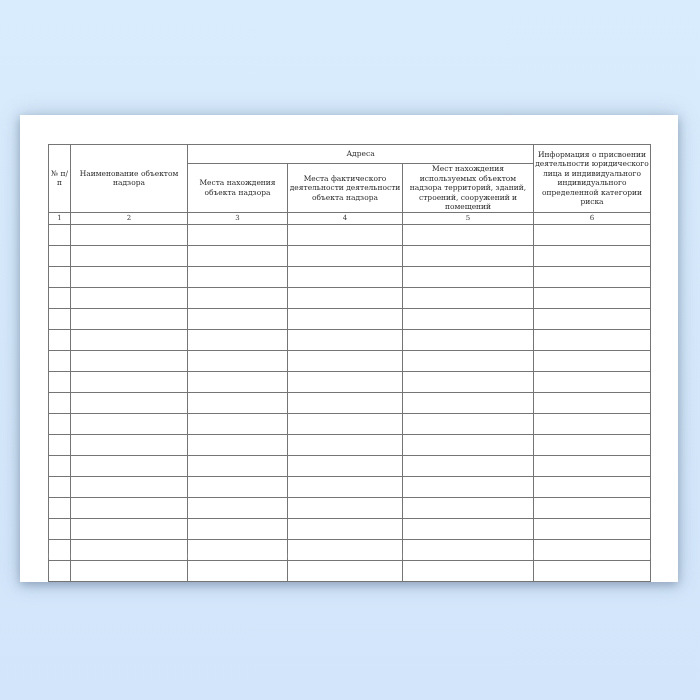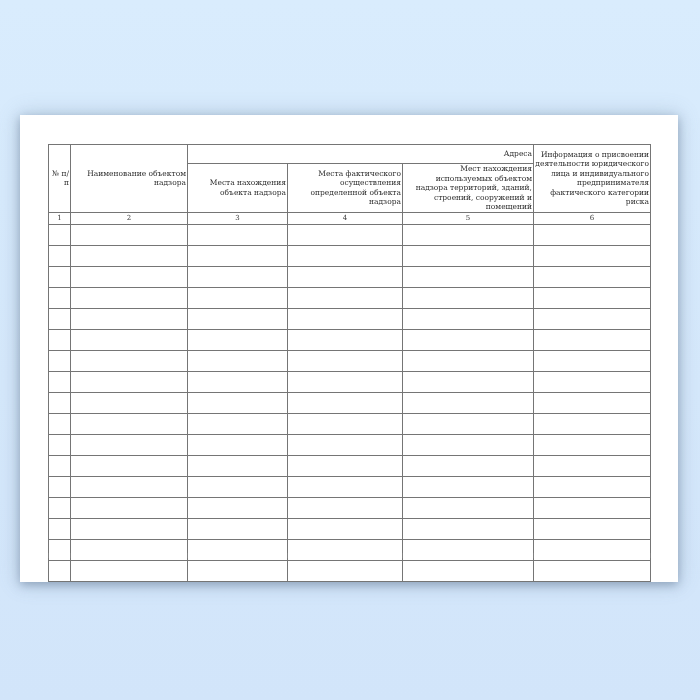--- a/index.html
+++ b/index.html
@@ -18,21 +18,21 @@
     border-collapse:collapse;table-layout:fixed;width:602px;
     border:1px solid #5a5a5a;
   }
   table.registry th, table.registry td{
     border:1px solid #757575;padding:0 1px;font-weight:normal;
     color:#2e2e2e;overflow:hidden;
   }
   tr.hdr-top{height:19px;}
   tr.hdr-sub{height:39px;}
   th.hdr{
-    font-size:7.5px;line-height:9.5px;text-align:right;vertical-align:middle;
+    font-size:7.5px;line-height:9.5px;text-align:center;vertical-align:middle;
     font-weight:normal;
   }
   th.col-no{white-space:normal;}
   tr.num-row td{
     height:11px;font-size:7px;line-height:9px;text-align:center;
     vertical-align:middle;color:#3a3a3a;
   }
   tr.body-row td{height:20px;}
   .stubs{position:absolute;left:28px;top:438px;width:603px;height:6px;}
   .stub{position:absolute;top:0;width:1px;height:5px;background:#7e7e7e;}
@@ -50,25 +50,25 @@
             <col style="width:100px">
           <col style="width:115px">
             <col style="width:131px">
             <col style="width:117px">
         </colgroup>
         <tbody>
           <tr class="hdr-top">
             <th class="hdr col-no" rowspan="2">№ п/п</th>
             <th class="hdr" rowspan="2">Наименование объектом надзора</th>
             <th class="hdr" colspan="3">Адреса</th>
-            <th class="hdr" rowspan="2">Информация о присвоении деятельности юридического лица и индивидуального предпринимателя фактического категории риска</th>
+            <th class="hdr" rowspan="2">Информация о присвоении деятельности юридического лица и индивидуального индивидуального определенной категории риска</th>
           </tr>
           <tr class="hdr-sub">
             <th class="hdr">Места нахождения объекта надзора</th>
-            <th class="hdr">Места фактического осуществления определенной объекта надзора</th>
+            <th class="hdr">Места фактического деятельности деятельности объекта надзора</th>
             <th class="hdr">Мест нахождения используемых объектом надзора территорий, зданий, строений, сооружений и помещений</th>
           </tr>
           <tr class="num-row">
             <td>1</td>
             <td>2</td>
             <td>3</td>
             <td>4</td>
             <td>5</td>
             <td>6</td>
           </tr>

